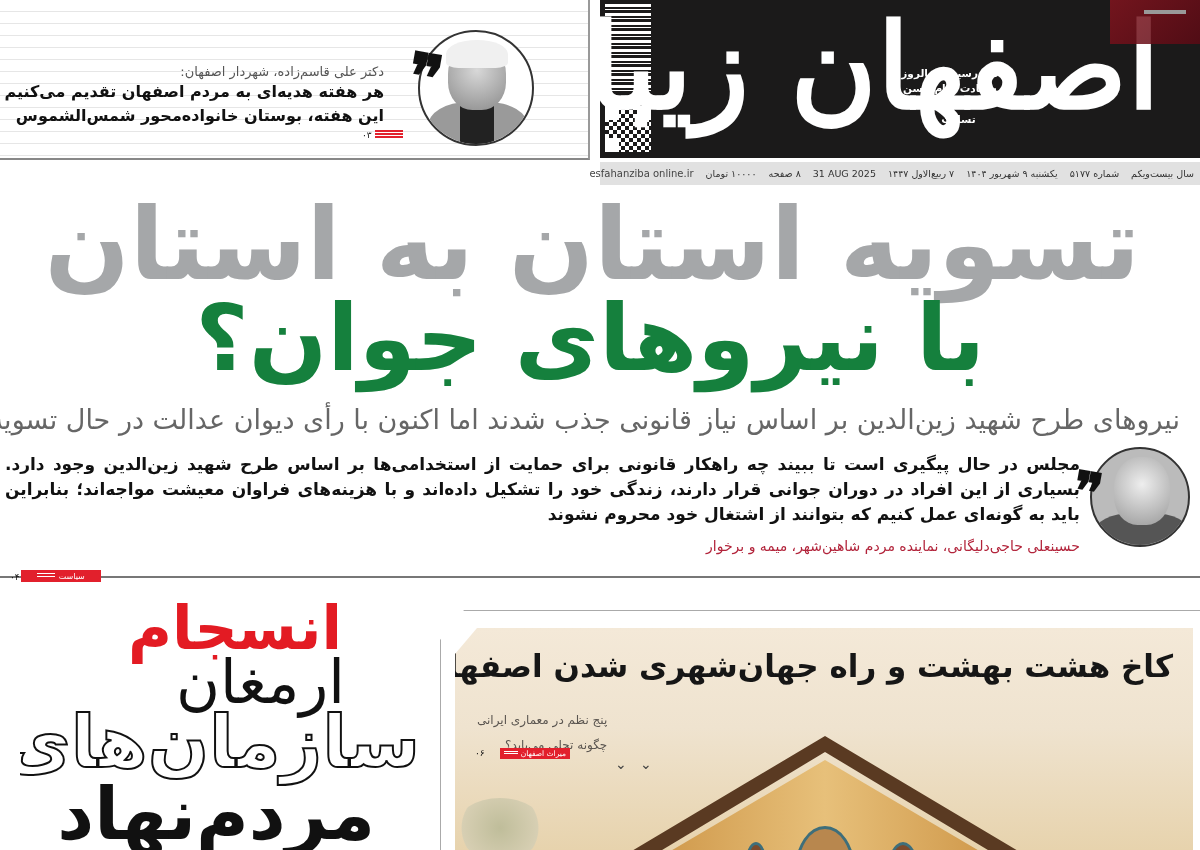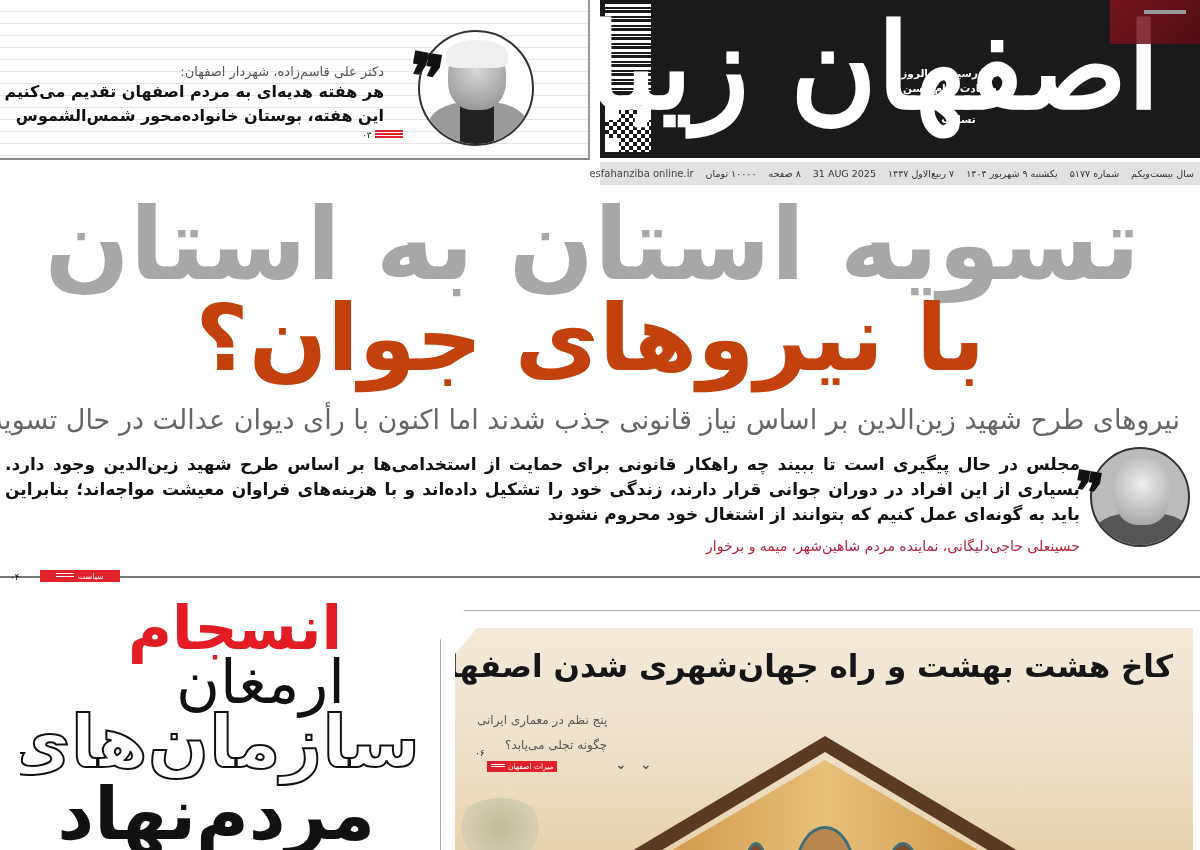--- a/index.html
+++ b/index.html
@@ -44,49 +44,49 @@
   .mourn { position: absolute; left: 290px; top: 66px; width: 120px; text-align: center; font-size: 10.5px; color: #fff; line-height: 1.45; font-weight: bold; }
   .watermark { position: absolute; right: 0; top: 0; width: 90px; height: 44px; background: linear-gradient(135deg, rgba(130,20,30,0.85), rgba(90,10,20,0.85)); }
   .watermark span { position: absolute; right: 14px; top: 10px; width: 42px; height: 4px; background: #999; }
 
   .infobar { position: absolute; left: 600px; top: 160px; width: 600px; height: 25px; background: #e1e1e1; border-top: 2px solid #fff; display: flex; align-items: center; padding: 0 6px; gap: 6px; font-size: 9.5px; color: #333; white-space: nowrap; }
   .infobar .sep { width: 1px; height: 13px; background: #777; }
   .infobar .site { direction: ltr; font-size: 10px; color: #444; margin-right: auto; }
 
   
   .kicker { position: absolute; right: 60px; top: 190px; font-size: 100px; font-weight: bold; color: #a5a7a9; white-space: nowrap; letter-spacing: -2px; line-height: 1.1; }
-  .headline { position: absolute; right: 215px; top: 288px; font-size: 92px; font-weight: bold; color: #c2410c; white-space: nowrap; letter-spacing: -2px; line-height: 1.1; }
+  .headline { position: absolute; right: 215px; top: 288px; font-size: 92px; font-weight: bold; color: #15803d; white-space: nowrap; letter-spacing: -2px; line-height: 1.1; }
   .subhead { position: absolute; right: 20px; top: 404px; width: 1170px; text-align: justify; font-size: 27px; color: #666; white-space: nowrap; font-weight: normal; }
 
   
   .quote2 .portrait { position: absolute; left: 1090px; top: 447px; width: 100px; height: 100px; border-radius: 50%; border: 2px solid #333; overflow: hidden; background: #bbb; }
   .quote2 .portrait .face { left: 22px; top: 8px; width: 56px; height: 68px; background: radial-gradient(circle at 50% 40%, #eee, #999); }
   .quote2 .portrait .suit { left: 2px; top: 64px; width: 96px; height: 50px; background: #555; }
   .quote2 .quote-mark { left: 1073px; top: 460px; font-size: 54px; }
   .quote2 .body { position: absolute; right: 120px; top: 452px; width: 1075px; font-size: 17px; font-weight: bold; line-height: 25px; color: #111; text-align: justify; text-align-last: right; }
   .quote2 .attr { position: absolute; right: 120px; top: 538px; font-size: 14px; color: #b2233a; white-space: nowrap; }
   .divider-1 { position: absolute; left: 0; top: 576px; width: 1200px; height: 2px; background: #777; }
-  .section-tag { position: absolute; left: 10px; top: 570px; display: flex; align-items: flex-end; gap: 20px; direction: ltr; font-size: 9px; }
+  .section-tag { position: absolute; left: 10px; top: 570px; display: flex; align-items: flex-end; gap: 1px; direction: ltr; font-size: 9px; }
   .section-tag .tag { background: #e2202c; color: #fff; font-size: 8px; padding: 1px 16px; height: 12px; display: flex; align-items: center; gap: 4px; }
   .section-tag .tag .lines { width: 18px; height: 6px; background: linear-gradient(to bottom, #fff 0 1px, transparent 1px 3px, #fff 3px 4px, transparent 4px); }
 
   
   .bl { position: absolute; left: 0; top: 595px; width: 440px; height: 255px; overflow: hidden; margin-left: 20px; }
   .bl .l1 { position: absolute; right: 118px; top: 0; font-size: 60px; font-weight: bold; color: #e31b23; white-space: nowrap; line-height: 1.1; }
   .bl .l2 { position: absolute; right: 115px; top: 54px; font-size: 60px; font-weight: normal; color: #111; white-space: nowrap; line-height: 1.1; }
   .bl .l3 { position: absolute; right: 40px; top: 108px; font-size: 72px; font-weight: bold; color: #fff; -webkit-text-stroke: 2px #111; white-space: nowrap; line-height: 1.1; }
   .bl .l4 { position: absolute; right: 85px; top: 180px; font-size: 72px; font-weight: bold; color: #111; white-space: nowrap; line-height: 1.1; }
 
   
   .feature-frame { position: absolute; left: 440px; top: 610px; width: 760px; height: 240px; border-top: 1px solid #aaa; border-left: 1px solid #aaa; clip-path: polygon(24px 0, 100% 0, 100% 100%, 0 100%, 0 30px); background: #fff; }
   .feature { position: absolute; left: 455px; top: 628px; width: 738px; height: 222px; clip-path: polygon(22px 0, 100% 0, 100% 100%, 0 100%, 0 26px);
     background: linear-gradient(to bottom, #f4e9d8 0%, #efe3cf 45%, #e7d3ad 100%); overflow: hidden; }
   .feature .title { position: absolute; right: 20px; top: 20px; font-size: 31px; font-weight: bold; color: #161616; white-space: nowrap; }
   .feature .sub { position: absolute; left: 22px; top: 80px; font-size: 12px; color: #5a5550; line-height: 25px; text-align: right; }
-  .feature .pageref { left: 20px; top: 120px; flex-direction: column; }
+  .feature .pageref { left: 20px; top: 120px; }
   .feature .pageref .tag { background: #e2202c; color: #fff; font-size: 7.5px; padding: 1px 4px; height: 11px; display: flex; align-items: center; gap: 3px; margin-left: 12px; }
   .feature .pageref .tag .lines { width: 14px; height: 5px; background: linear-gradient(to bottom, #fff 0 1px, transparent 1px 2px, #fff 2px 3px, transparent 3px); }
   .building { position: absolute; left: 90px; top: 108px; width: 560px; height: 200px; }
   .roof { position: absolute; left: 0; top: 0; width: 560px; height: 200px; background: #5a3a22;
     clip-path: polygon(8% 70%, 50% 0%, 92% 70%, 88% 72%, 50% 8%, 12% 72%); }
   .facade { position: absolute; left: 70px; top: 24px; width: 420px; height: 180px; background: linear-gradient(to right, #c98e3e, #e7c07a 50%, #c98e3e);
     clip-path: polygon(10% 55%, 50% 0%, 90% 55%, 90% 100%, 10% 100%); }
   .arch { position: absolute; background: #7d4a2b; border-radius: 50% 50% 0 0 / 40% 40% 0 0; border: 3px solid #3e6e7a; }
   .birds { position: absolute; left: 160px; top: 128px; font-size: 14px; color: #444; }
   .tree { position: absolute; left: 0; top: 170px; width: 90px; height: 60px; border-radius: 50%; background: radial-gradient(circle, #bfbd9a, #d7cfb3 70%, transparent 72%); }

